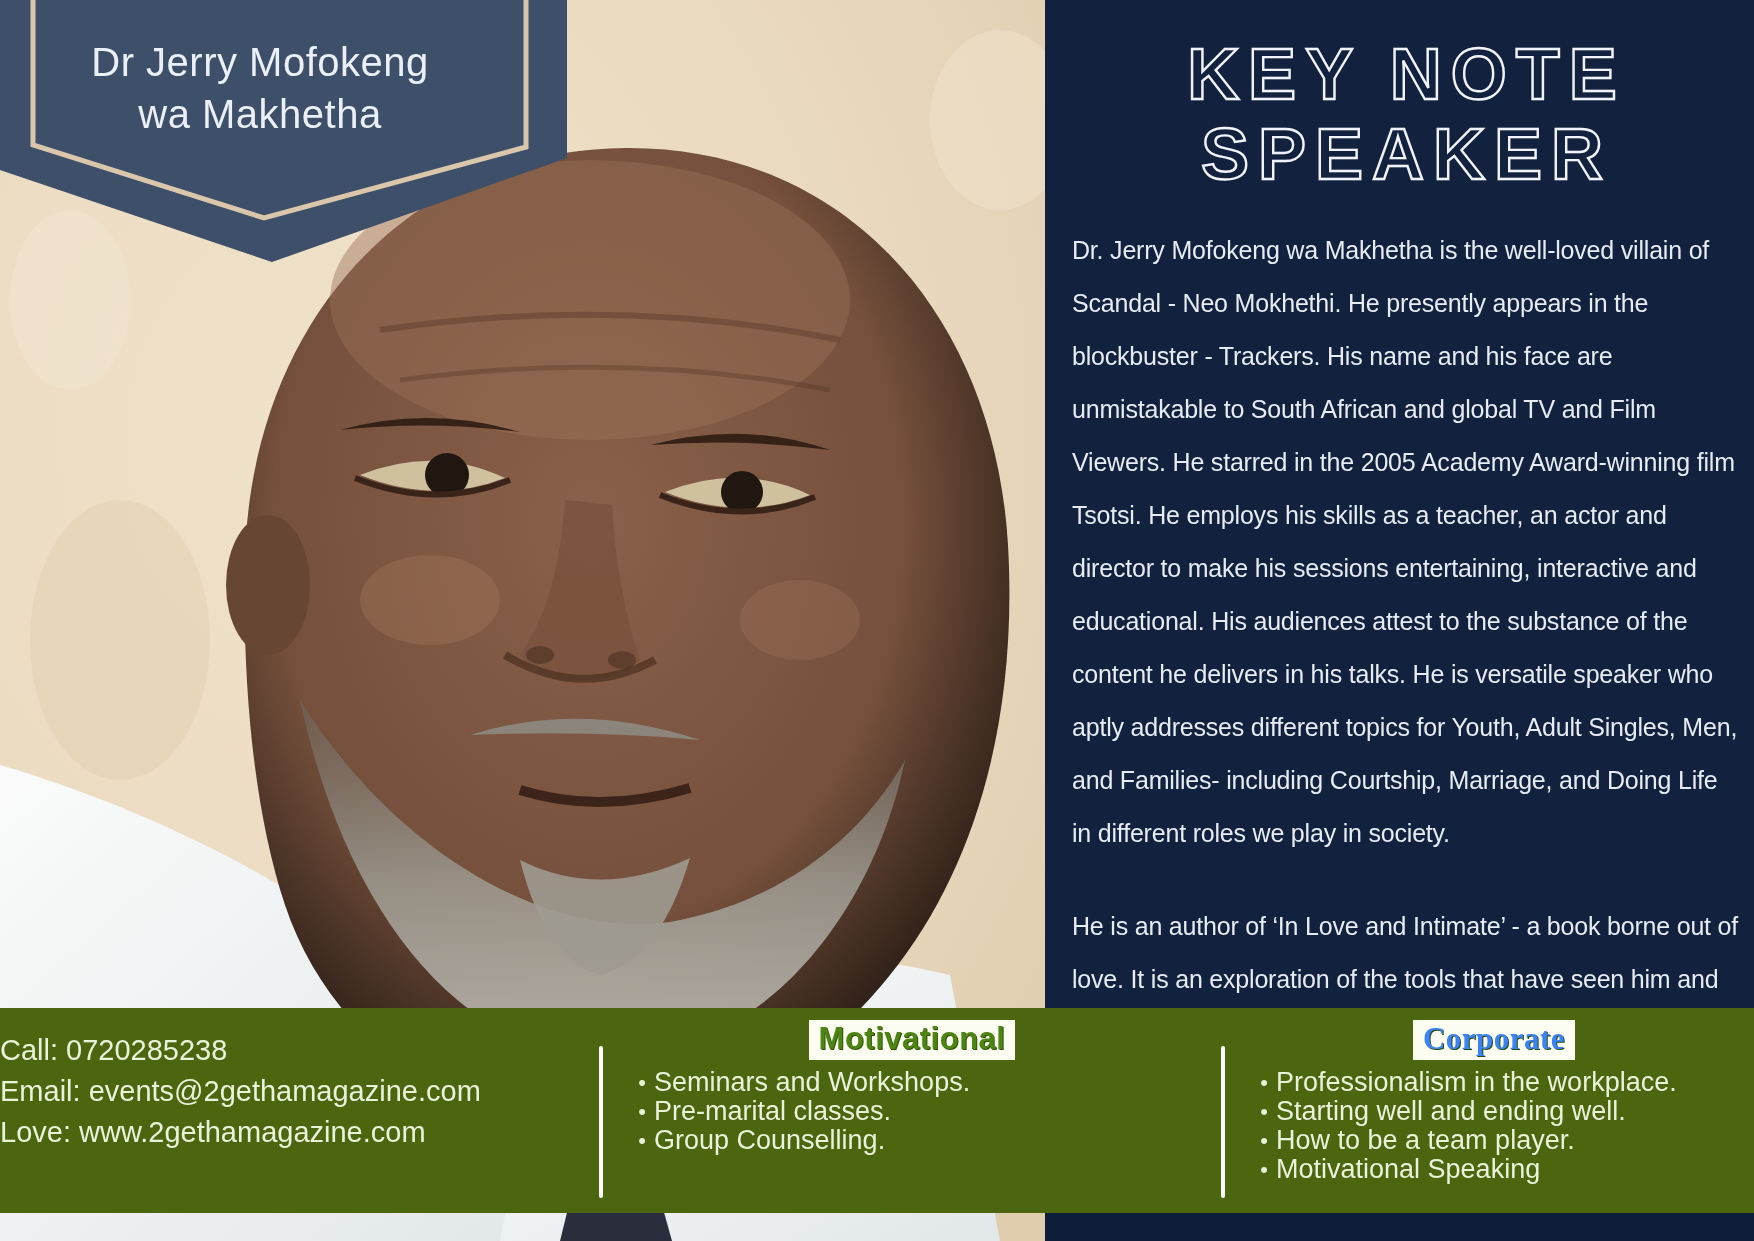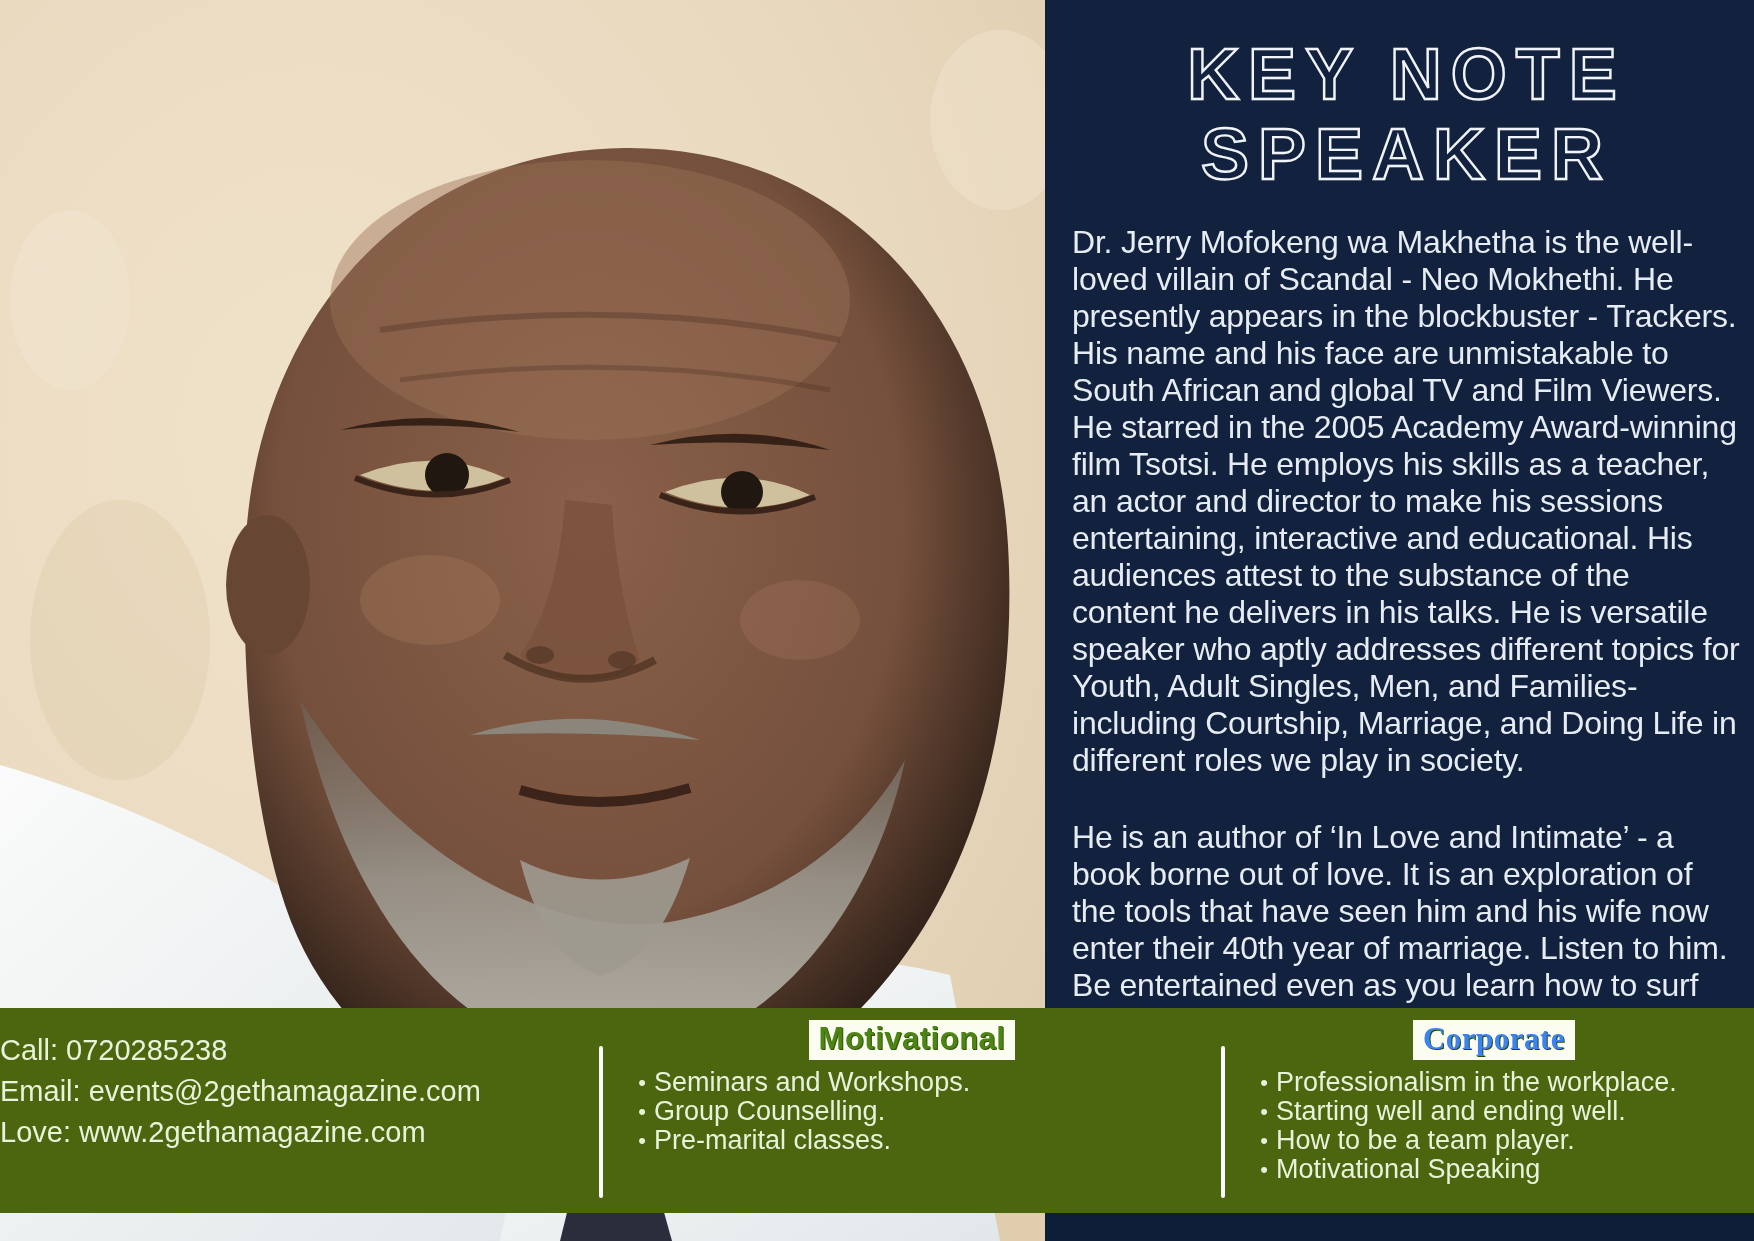--- a/index.html
+++ b/index.html
@@ -18,21 +18,21 @@
   }
   .keynote{
     margin:6px 0 30px 0;text-align:center;
     font-weight:700;font-size:72px;line-height:80px;letter-spacing:9px;
     color:#f0f4fa;white-space:nowrap;
   }
   @supports (-webkit-text-stroke: 2px white){
     .keynote{color:transparent;-webkit-text-stroke:2.4px #f0f4fa;}
   }
   .keynote span{display:block;}
-  .bio{font-size:32px;line-height:37px;margin:0 0 40px 0;letter-spacing:-0.2px;color:#e6ecf4;}
+  .bio{font-size:25px;line-height:53px;margin:0 0 40px 0;letter-spacing:-0.2px;color:#e6ecf4;}
   
   .bottom-navy{position:absolute;left:1045px;top:1213px;width:709px;height:28px;background:#0f1e38;}
   
   .green-bar{
     position:absolute;left:0;top:1008px;width:1754px;height:205px;
     background:#4c650f;color:#e9f3da;
   }
   .contact-col{position:absolute;left:0;top:22px;width:560px;}
   .contact-col div{font-size:29px;line-height:41px;}
   .vdivider{position:absolute;top:38px;width:4px;height:152px;background:#fdfefb;border-radius:2px;}
@@ -158,35 +158,45 @@
     </div>
 
     <div class="vdivider vd1"></div>
 
     <div class="section-col rel-col">
       <div class="chip-wrap">
         <span class="chip chip-rel">Motivational</span>
       </div>
       <ul class="bullets">
         <li><span class="b">•</span><span>Seminars and Workshops.</span></li>
+        <li><span class="b">•</span><span>Pre-marital classes.</span></li>
         <li><span class="b">•</span><span>Group Counselling.</span></li>
-        <li><span class="b">•</span><span>Pre-marital classes.</span></li>
       </ul>
     </div>
 
     <div class="vdivider vd2"></div>
 
     <div class="section-col corp-col">
       <div class="chip-wrap">
         <span class="chip chip-corp">Corporate</span>
       </div>
       <ul class="bullets">
         <li><span class="b">•</span><span>Professionalism in the workplace.</span></li>
         <li><span class="b">•</span><span>Starting well and ending well.</span></li>
         <li><span class="b">•</span><span>How to be a team player.</span></li>
         <li><span class="b">•</span><span>Motivational Speaking</span></li>
       </ul>
     </div>
 
   </div>
 
+  <div class="name-badge">
+    <svg width="570" height="310" viewBox="0 0 570 310" xmlns="http://www.w3.org/2000/svg">
+      <path d="M0,0 L567,0 L567,158 L272,262 L0,170 Z" fill="#3e4f69"></path>
+      <path d="M33,0 L33,145 L264,218 L526,147 L526,0" fill="none" stroke="#d9c6ab" stroke-width="5"></path>
+    </svg>
+    <div class="badge-text">
+      <div>Dr Jerry Mofokeng</div>
+      <div>wa Makhetha</div>
+    </div>
+  </div>
 
 </div>
 
 </body></html>

